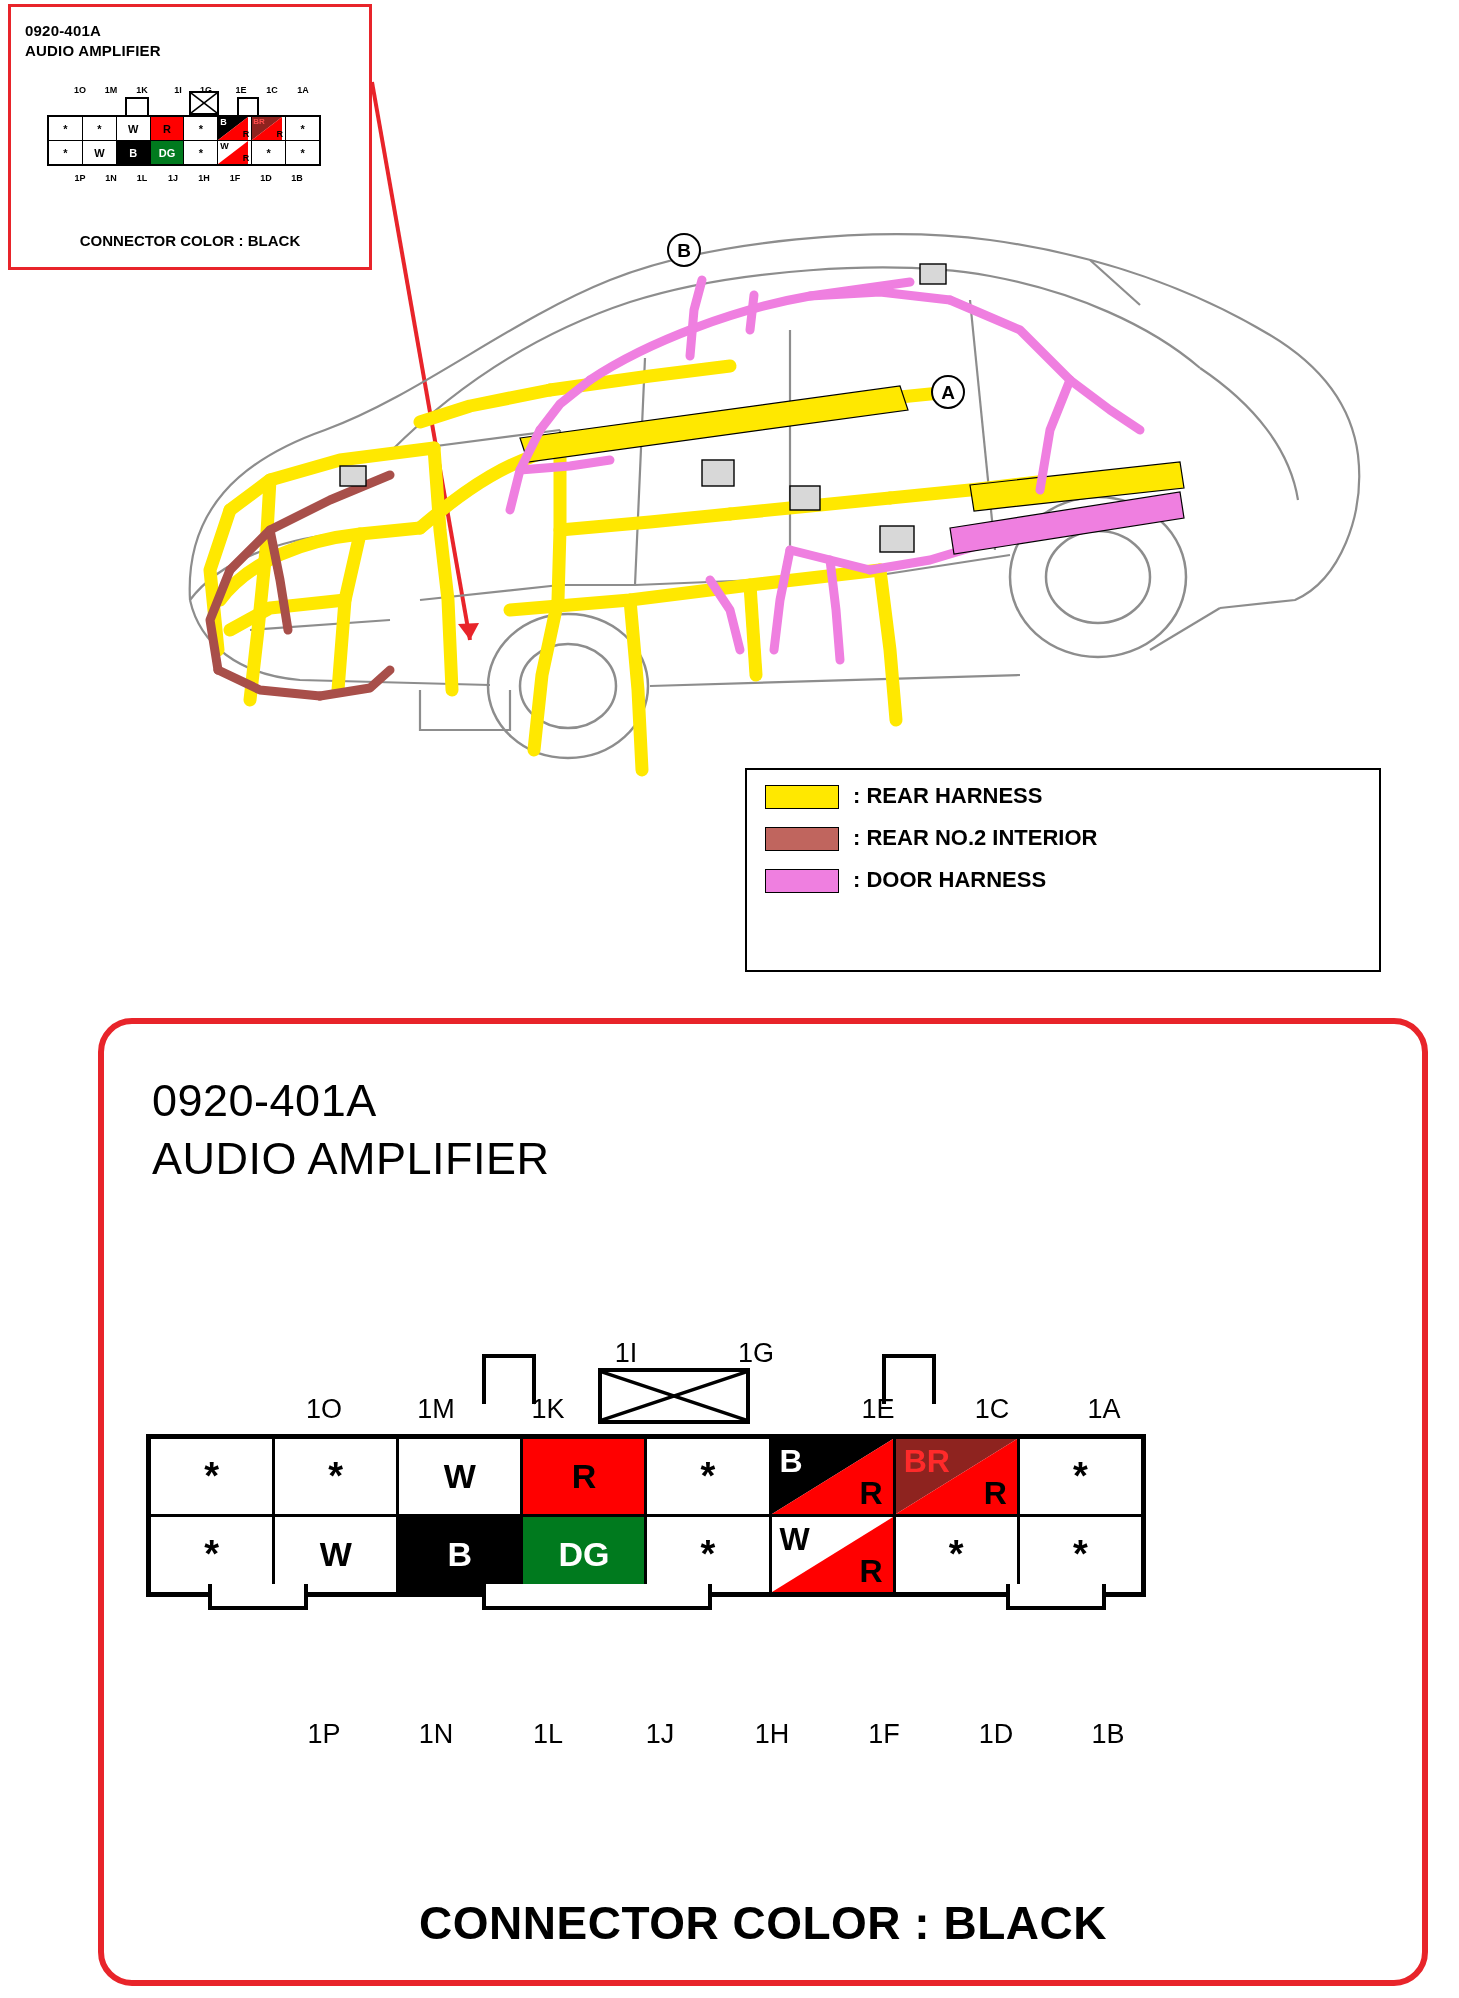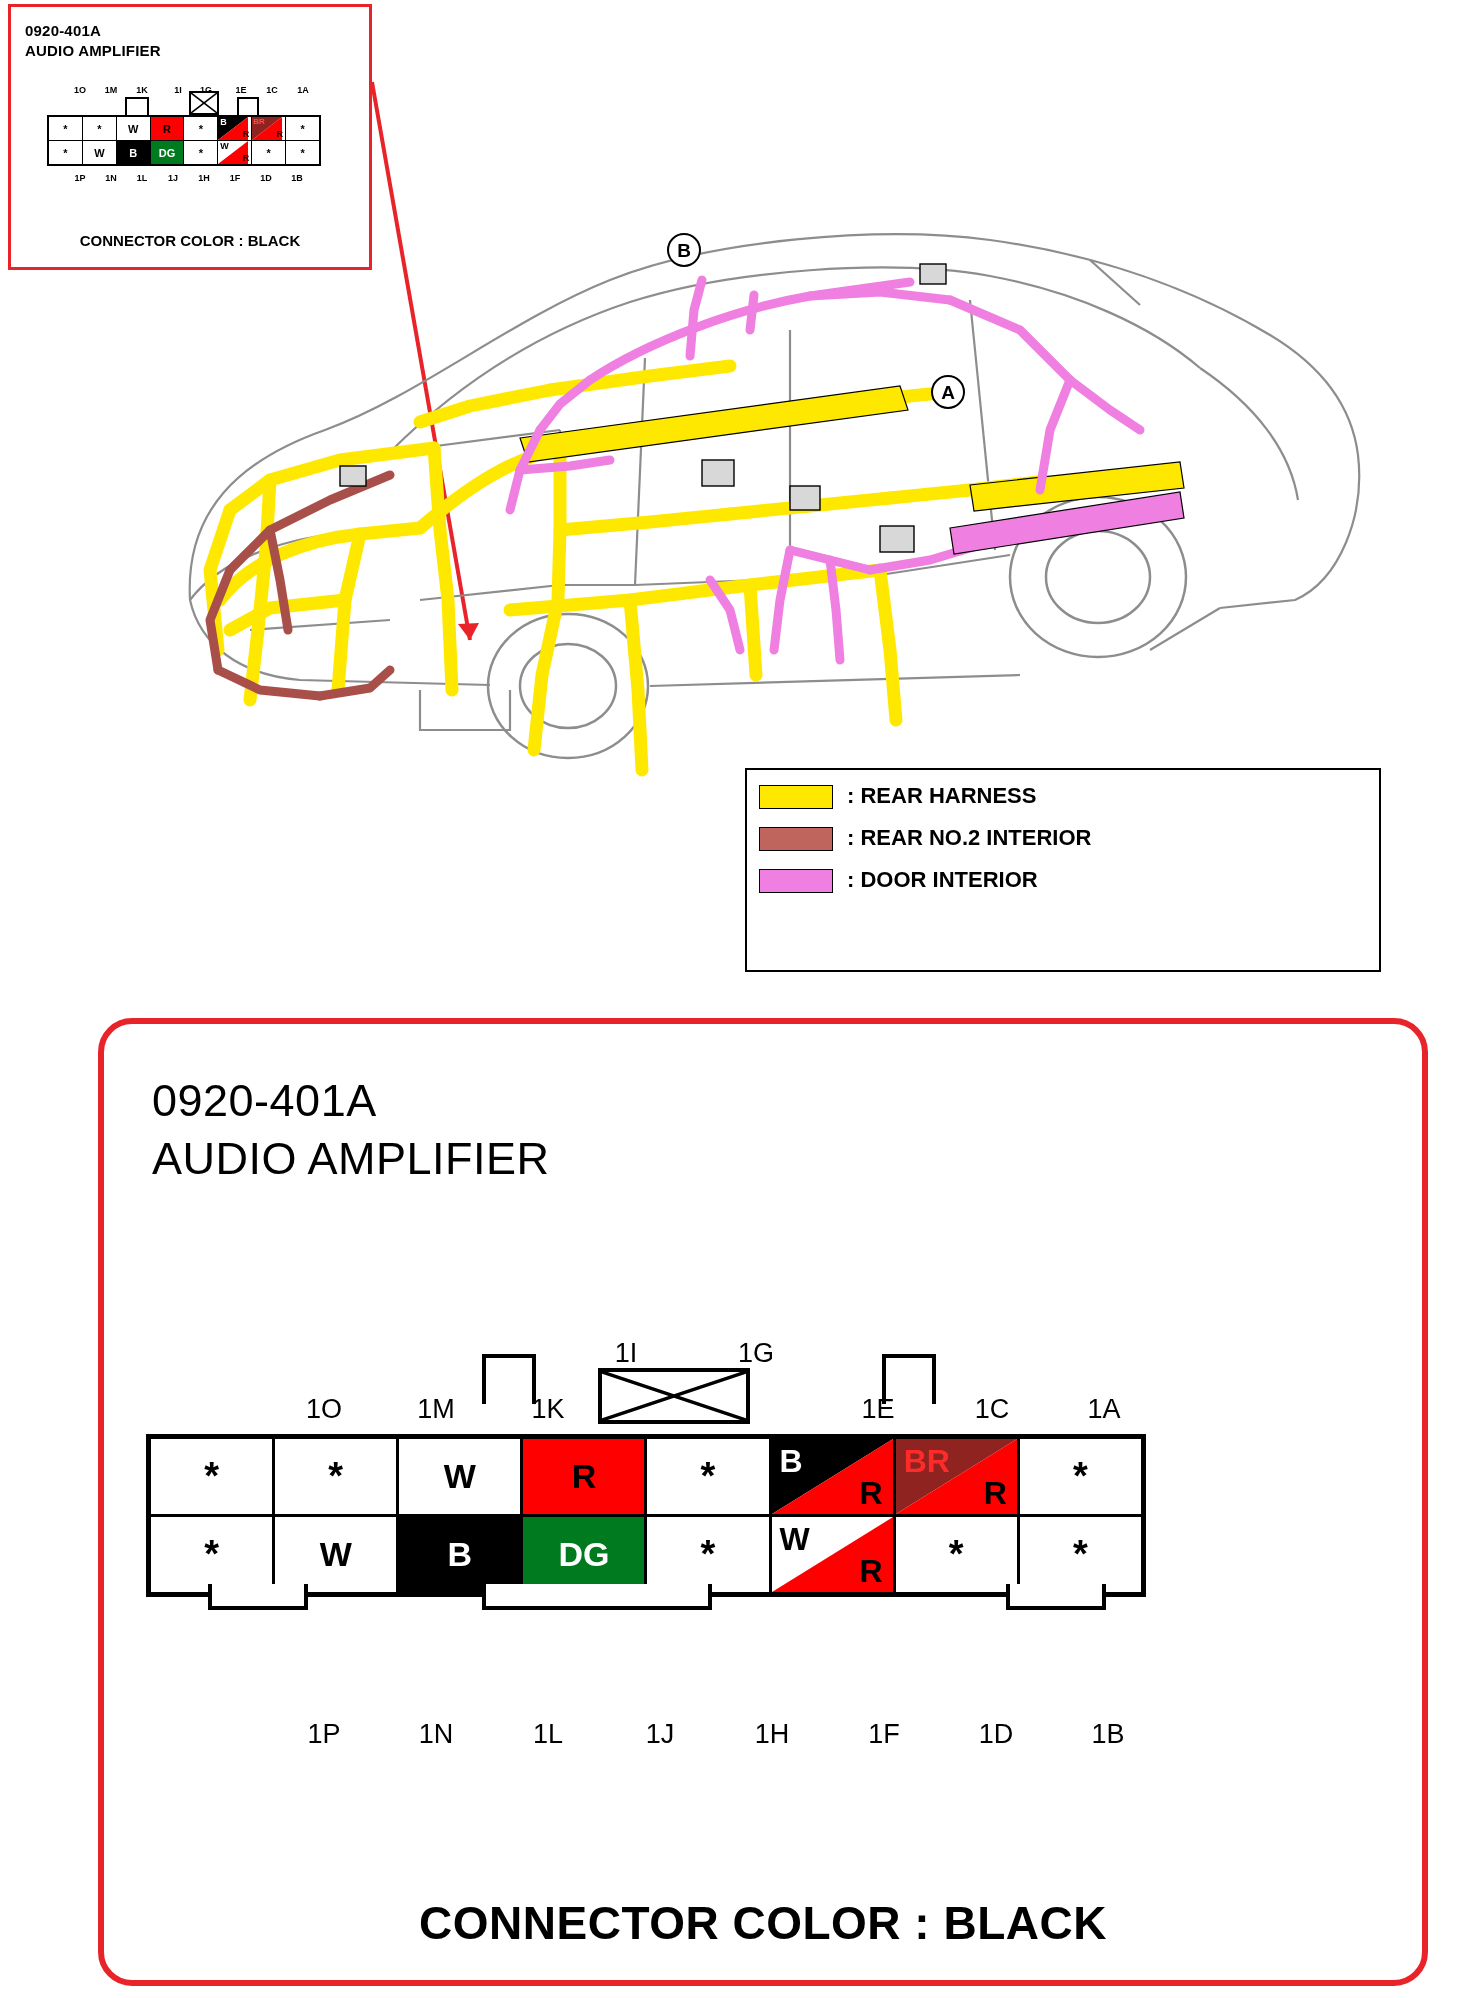--- a/index.html
+++ b/index.html
@@ -154,21 +154,21 @@
     height: 204px;
     border: 2px solid #000;
     background: #fff;
     box-sizing: border-box;
     padding: 12px 0 0 0;
   }
   .legend-row {
     display: flex;
     align-items: flex-start;
     height: 42px;
-    padding-left: 12px;
+    padding-left: 18px;
   }
   .legend-swatch {
     width: 72px;
     height: 22px;
     border: 1.5px solid #000;
     margin-top: 3px;
     flex: none;
   }
   .legend-text {
     font-size: 22px;
@@ -523,21 +523,21 @@
   <div class="legend-row">
     <div class="legend-swatch" style="background:#ffe800;"></div>
     <div class="legend-text">: REAR HARNESS</div>
   </div>
   <div class="legend-row">
     <div class="legend-swatch" style="background:#c0655e;"></div>
     <div class="legend-text">: REAR NO.2 INTERIOR</div>
   </div>
   <div class="legend-row">
     <div class="legend-swatch" style="background:#ef7fe0;"></div>
-    <div class="legend-text">: DOOR INTERIOR</div>
+    <div class="legend-text">: DOOR HARNESS</div>
   </div>
 </div>
 
 <div id="main-panel">
   <div id="main-title">
     <div>0920-401A</div>
     <div>AUDIO AMPLIFIER</div>
   </div>
 
   <div id="big-conn">

